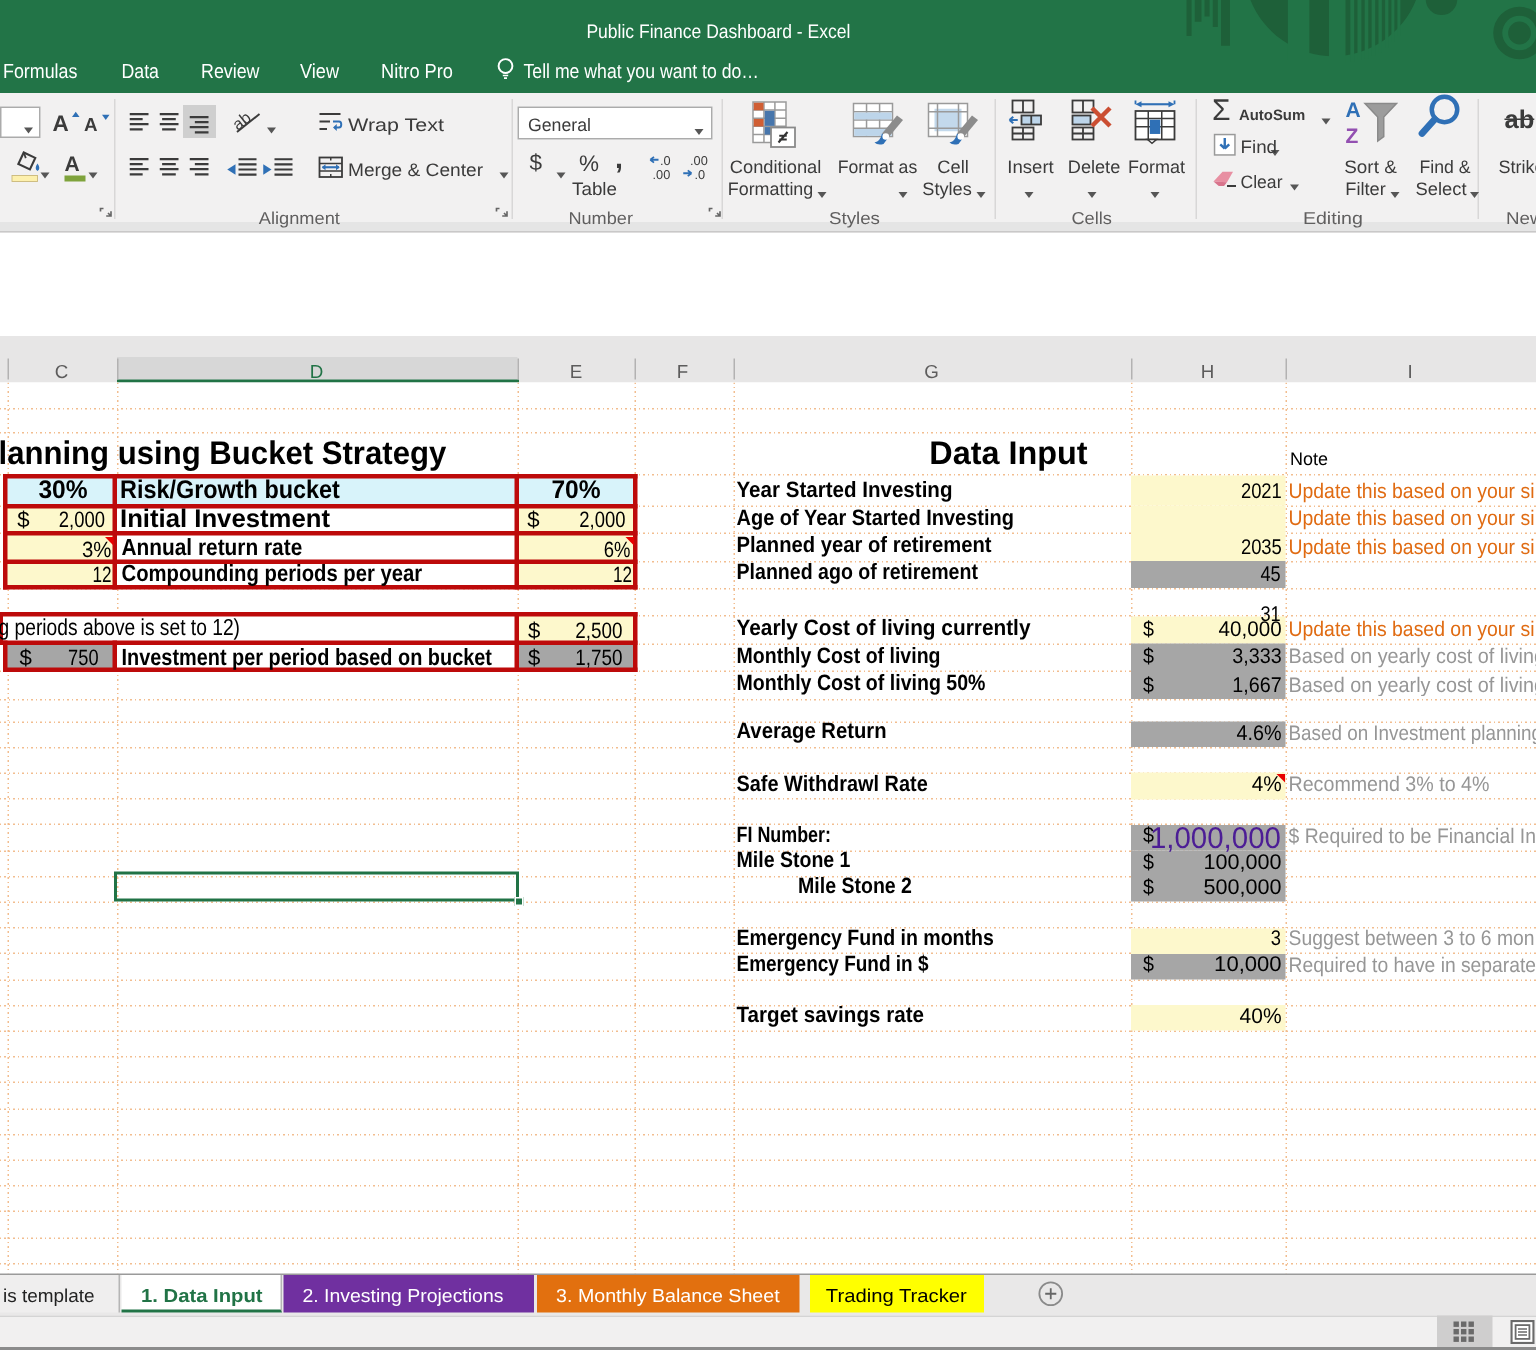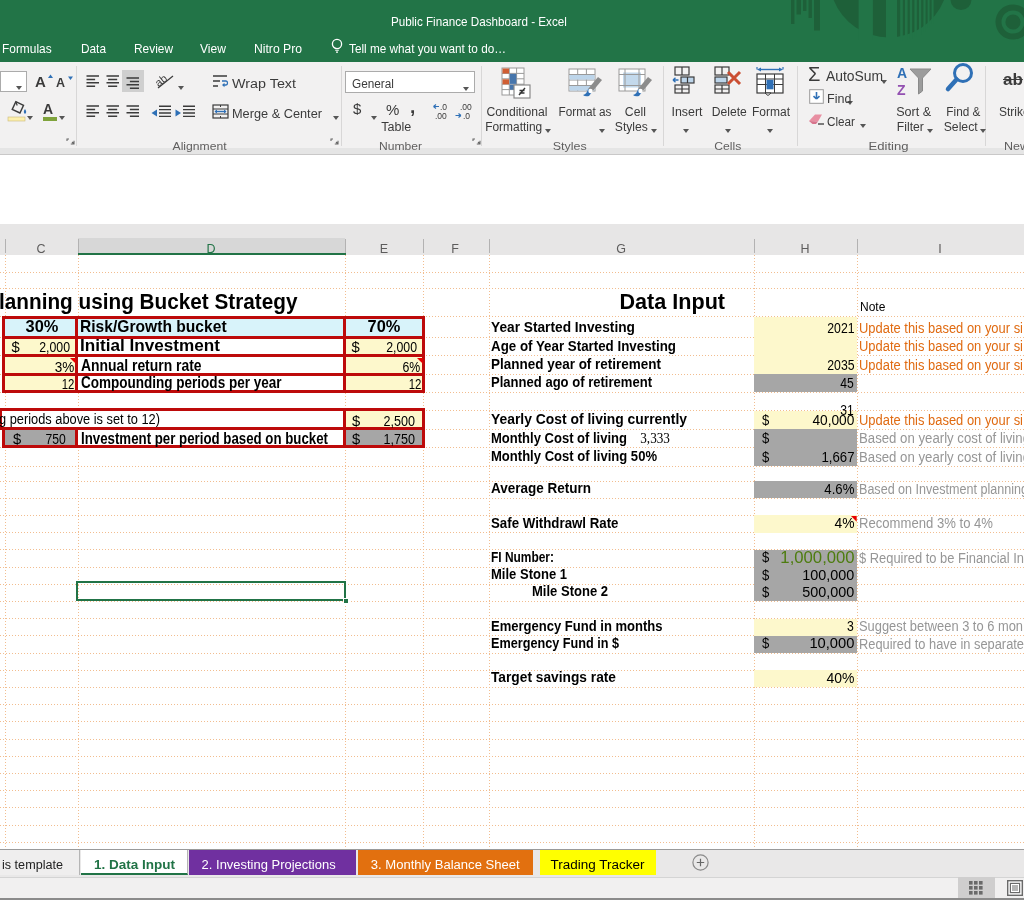--- a/index.html
+++ b/index.html
@@ -399,35 +399,35 @@
 <div class="ab" style="left:454.20000000000005px;top:355.5px;width:400px;text-align:right;"><span style="font-size:14.2px;font-weight:normal;color:#000;transform:scaleX(0.8650);transform-origin:right top;white-space:pre;display:inline-block;">2035</span></div>
 <div class="ab" style="left:859px;top:355.7px;"><span style="font-size:14px;font-weight:normal;color:#e06b12;transform:scaleX(0.9242);transform-origin:left top;white-space:pre;display:inline-block;">Update this based on your si</span></div>
 <div class="ab" style="left:490.5px;top:373.2px;"><span style="font-size:14.8px;font-weight:bold;color:#000;transform:scaleX(0.8820);transform-origin:left top;white-space:pre;display:inline-block;">Planned ago of retirement</span></div>
 <div class="ab" style="left:454.20000000000005px;top:373.7px;width:400px;text-align:right;"><span style="font-size:14.2px;font-weight:normal;color:#000;transform:scaleX(0.8554);transform-origin:right top;white-space:pre;display:inline-block;">45</span></div>
 <div class="ab" style="left:490.5px;top:410.2px;"><span style="font-size:14.8px;font-weight:bold;color:#000;transform:scaleX(0.9384);transform-origin:left top;white-space:pre;display:inline-block;">Yearly Cost of living currently</span></div>
 <div class="ab" style="left:761.5px;top:410.7px;"><span style="font-size:14.2px;font-weight:normal;color:#000;transform:scaleX(0.9251);transform-origin:left top;white-space:pre;display:inline-block;">$</span></div>
 <div class="ab" style="left:454.20000000000005px;top:410.7px;width:400px;text-align:right;"><span style="font-size:14.2px;font-weight:normal;color:#000;transform:scaleX(0.9676);transform-origin:right top;white-space:pre;display:inline-block;">40,000</span></div>
 <div class="ab" style="left:859px;top:410.9px;"><span style="font-size:14px;font-weight:normal;color:#e06b12;transform:scaleX(0.9242);transform-origin:left top;white-space:pre;display:inline-block;">Update this based on your si</span></div>
 <div class="ab" style="left:490.5px;top:428.7px;"><span style="font-size:14.8px;font-weight:bold;color:#000;transform:scaleX(0.8801);transform-origin:left top;white-space:pre;display:inline-block;">Monthly Cost of living</span></div>
 <div class="ab" style="left:761.5px;top:429.2px;"><span style="font-size:14.2px;font-weight:normal;color:#000;transform:scaleX(0.9251);transform-origin:left top;white-space:pre;display:inline-block;">$</span></div>
-<div class="ab" style="left:454.20000000000005px;top:429.2px;width:400px;text-align:center;font-family:Liberation Serif, serif;"><span style="font-size:14.2px;font-weight:normal;color:#000;transform:scaleX(0.9292);transform-origin:right top;white-space:pre;display:inline-block;">3,333</span></div>
+<div class="ab" style="left:454.20000000000005px;top:429.2px;width:400px;text-align:right;"><span style="font-size:14.2px;font-weight:normal;color:#000;transform:scaleX(0.9292);transform-origin:right top;white-space:pre;display:inline-block;">3,333</span></div>
 <div class="ab" style="left:859px;top:429.4px;"><span style="font-size:14px;font-weight:normal;color:#969696;transform:scaleX(0.9430);transform-origin:left top;white-space:pre;display:inline-block;">Based on yearly cost of living</span></div>
 <div class="ab" style="left:490.5px;top:447.4px;"><span style="font-size:14.8px;font-weight:bold;color:#000;transform:scaleX(0.8817);transform-origin:left top;white-space:pre;display:inline-block;">Monthly Cost of living 50%</span></div>
 <div class="ab" style="left:761.5px;top:447.9px;"><span style="font-size:14.2px;font-weight:normal;color:#000;transform:scaleX(0.9251);transform-origin:left top;white-space:pre;display:inline-block;">$</span></div>
 <div class="ab" style="left:454.20000000000005px;top:447.9px;width:400px;text-align:right;"><span style="font-size:14.2px;font-weight:normal;color:#000;transform:scaleX(0.9292);transform-origin:right top;white-space:pre;display:inline-block;">1,667</span></div>
 <div class="ab" style="left:859px;top:448.1px;"><span style="font-size:14px;font-weight:normal;color:#969696;transform:scaleX(0.9430);transform-origin:left top;white-space:pre;display:inline-block;">Based on yearly cost of living</span></div>
 <div class="ab" style="left:490.5px;top:479.1px;"><span style="font-size:14.8px;font-weight:bold;color:#000;transform:scaleX(0.9121);transform-origin:left top;white-space:pre;display:inline-block;">Average Return</span></div>
 <div class="ab" style="left:454.20000000000005px;top:479.6px;width:400px;text-align:right;"><span style="font-size:14.2px;font-weight:normal;color:#000;transform:scaleX(0.9275);transform-origin:right top;white-space:pre;display:inline-block;">4.6%</span></div>
 <div class="ab" style="left:859px;top:479.8px;"><span style="font-size:14px;font-weight:normal;color:#969696;transform:scaleX(0.8972);transform-origin:left top;white-space:pre;display:inline-block;">Based on Investment planning</span></div>
 <div class="ab" style="left:490.5px;top:513.5px;"><span style="font-size:14.8px;font-weight:bold;color:#000;transform:scaleX(0.8972);transform-origin:left top;white-space:pre;display:inline-block;">Safe Withdrawl Rate</span></div>
 <div class="ab" style="left:454.20000000000005px;top:514.0px;width:400px;text-align:right;"><span style="font-size:14.2px;font-weight:normal;color:#000;transform:scaleX(0.9749);transform-origin:right top;white-space:pre;display:inline-block;">4%</span></div>
 <div class="ab" style="left:859px;top:514.2px;"><span style="font-size:14px;font-weight:normal;color:#969696;transform:scaleX(0.9358);transform-origin:left top;white-space:pre;display:inline-block;">Recommend 3% to 4%</span></div>
 <div class="ab" style="left:490.5px;top:547.9px;"><span style="font-size:14.8px;font-weight:bold;color:#000;transform:scaleX(0.8066);transform-origin:left top;white-space:pre;display:inline-block;">FI Number:</span></div>
 <div class="ab" style="left:761.5px;top:548.4px;"><span style="font-size:14.2px;font-weight:normal;color:#000;transform:scaleX(0.9251);transform-origin:left top;white-space:pre;display:inline-block;">$</span></div>
-<div class="ab" style="left:454.20000000000005px;top:548.4px;width:400px;text-align:right;"><span style="font-size:17px;font-weight:normal;color:#4d7c0f;transform:scaleX(0.9822);transform-origin:right top;white-space:pre;display:inline-block;">1,000,000</span></div>
+<div class="ab" style="left:454.20000000000005px;top:548.4px;width:400px;text-align:right;"><span style="font-size:20px;font-weight:normal;color:#4c1d95;transform:scaleX(0.9822);transform-origin:right top;white-space:pre;display:inline-block;">1,000,000</span></div>
 <div class="ab" style="left:859px;top:548.6px;"><span style="font-size:14px;font-weight:normal;color:#969696;transform:scaleX(0.9218);transform-origin:left top;white-space:pre;display:inline-block;">$ Required to be Financial In</span></div>
 <div class="ab" style="left:490.5px;top:565.1px;"><span style="font-size:14.8px;font-weight:bold;color:#000;transform:scaleX(0.8802);transform-origin:left top;white-space:pre;display:inline-block;">Mile Stone 1</span></div>
 <div class="ab" style="left:761.5px;top:565.6px;"><span style="font-size:14.2px;font-weight:normal;color:#000;transform:scaleX(0.9251);transform-origin:left top;white-space:pre;display:inline-block;">$</span></div>
 <div class="ab" style="left:454.20000000000005px;top:565.6px;width:400px;text-align:right;"><span style="font-size:14.2px;font-weight:normal;color:#000;transform:scaleX(1.0137);transform-origin:right top;white-space:pre;display:inline-block;">100,000</span></div>
 <div class="ab" style="left:490.5px;top:582.3px;margin-left:41px;"><span style="font-size:14.8px;font-weight:bold;color:#000;transform:scaleX(0.8802);transform-origin:left top;white-space:pre;display:inline-block;">Mile Stone 2</span></div>
 <div class="ab" style="left:761.5px;top:582.8px;"><span style="font-size:14.2px;font-weight:normal;color:#000;transform:scaleX(0.9251);transform-origin:left top;white-space:pre;display:inline-block;">$</span></div>
 <div class="ab" style="left:454.20000000000005px;top:582.8px;width:400px;text-align:right;"><span style="font-size:14.2px;font-weight:normal;color:#000;transform:scaleX(1.0137);transform-origin:right top;white-space:pre;display:inline-block;">500,000</span></div>
 <div class="ab" style="left:490.5px;top:616.7px;"><span style="font-size:14.8px;font-weight:bold;color:#000;transform:scaleX(0.8806);transform-origin:left top;white-space:pre;display:inline-block;">Emergency Fund in months</span></div>
 <div class="ab" style="left:454.20000000000005px;top:617.2px;width:400px;text-align:right;"><span style="font-size:14.2px;font-weight:normal;color:#000;transform:scaleX(0.8618);transform-origin:right top;white-space:pre;display:inline-block;">3</span></div>
 <div class="ab" style="left:859px;top:617.4px;"><span style="font-size:14px;font-weight:normal;color:#969696;transform:scaleX(0.9201);transform-origin:left top;white-space:pre;display:inline-block;">Suggest between 3 to 6 mon</span></div>
@@ -449,21 +449,21 @@
 <div class="ab" style="left:352px;top:74.4px;"><span style="font-size:12px;font-weight:normal;color:#3b3b3b;transform:scaleX(0.9835);transform-origin:left top;white-space:pre;display:inline-block;">General</span></div>
 <div class="ab" style="left:317px;top:102.4px;width:400px;text-align:center;"><span style="font-size:12px;font-weight:normal;color:#3b3b3b;transform:scaleX(1.0159);transform-origin:center top;white-space:pre;display:inline-block;">Conditional</span></div>
 <div class="ab" style="left:313.5px;top:117.4px;width:400px;text-align:center;"><span style="font-size:12px;font-weight:normal;color:#3b3b3b;transform:scaleX(0.9937);transform-origin:center top;white-space:pre;display:inline-block;">Formatting</span></div>
 <div class="ab" style="left:385px;top:102.4px;width:400px;text-align:center;"><span style="font-size:12px;font-weight:normal;color:#3b3b3b;transform:scaleX(0.9812);transform-origin:center top;white-space:pre;display:inline-block;">Format as</span></div>
 <div class="ab" style="left:381.5px;top:117.4px;width:400px;text-align:left;"><span style="font-size:12px;font-weight:normal;color:#3b3b3b;transform:scaleX(1.0458);transform-origin:center top;white-space:pre;display:inline-block;">Table</span></div>
 <div class="ab" style="left:435px;top:102.4px;width:400px;text-align:center;"><span style="font-size:12px;font-weight:normal;color:#3b3b3b;transform:scaleX(1.0159);transform-origin:center top;white-space:pre;display:inline-block;">Cell</span></div>
 <div class="ab" style="left:431.5px;top:117.4px;width:400px;text-align:center;"><span style="font-size:12px;font-weight:normal;color:#3b3b3b;transform:scaleX(1.0096);transform-origin:center top;white-space:pre;display:inline-block;">Styles</span></div>
 <div class="ab" style="left:487px;top:102.4px;width:400px;text-align:center;"><span style="font-size:12px;font-weight:normal;color:#3b3b3b;transform:scaleX(1.0328);transform-origin:center top;white-space:pre;display:inline-block;">Insert</span></div>
 <div class="ab" style="left:529px;top:102.4px;width:400px;text-align:center;"><span style="font-size:12px;font-weight:normal;color:#3b3b3b;transform:scaleX(1.0090);transform-origin:center top;white-space:pre;display:inline-block;">Delete</span></div>
 <div class="ab" style="left:571px;top:102.4px;width:400px;text-align:center;"><span style="font-size:12px;font-weight:normal;color:#3b3b3b;transform:scaleX(0.9996);transform-origin:center top;white-space:pre;display:inline-block;">Format</span></div>
-<div class="ab" style="left:826px;top:66.9px;"><span style="font-size:14px;font-weight:normal;color:#3b3b3b;transform:scaleX(0.9927);transform-origin:left top;white-space:pre;display:inline-block;">AutoSum</span></div>
+<div class="ab" style="left:826px;top:66.9px;"><span style="font-size:10px;font-weight:bold;color:#3b3b3b;transform:scaleX(0.9927);transform-origin:left top;white-space:pre;display:inline-block;">AutoSum</span></div>
 <div class="ab" style="left:827px;top:89.4px;"><span style="font-size:12px;font-weight:normal;color:#3b3b3b;transform:scaleX(1.0438);transform-origin:left top;white-space:pre;display:inline-block;">Find</span></div>
 <div class="ab" style="left:827px;top:112.4px;"><span style="font-size:12px;font-weight:normal;color:#3b3b3b;transform:scaleX(0.9760);transform-origin:left top;white-space:pre;display:inline-block;">Clear</span></div>
 <div class="ab" style="left:714px;top:102.4px;width:400px;text-align:center;"><span style="font-size:12px;font-weight:normal;color:#3b3b3b;transform:scaleX(1.0492);transform-origin:center top;white-space:pre;display:inline-block;">Sort &amp;</span></div>
 <div class="ab" style="left:710.5px;top:117.4px;width:400px;text-align:center;"><span style="font-size:12px;font-weight:normal;color:#3b3b3b;transform:scaleX(1.0123);transform-origin:center top;white-space:pre;display:inline-block;">Filter</span></div>
 <div class="ab" style="left:763px;top:102.4px;width:400px;text-align:center;"><span style="font-size:12px;font-weight:normal;color:#3b3b3b;transform:scaleX(0.9802);transform-origin:center top;white-space:pre;display:inline-block;">Find &amp;</span></div>
 <div class="ab" style="left:761px;top:117.4px;width:400px;text-align:center;"><span style="font-size:12px;font-weight:normal;color:#3b3b3b;transform:scaleX(1.0192);transform-origin:center top;white-space:pre;display:inline-block;">Select</span></div>
 <div class="ab" style="left:999px;top:102.4px;"><span style="font-size:12px;font-weight:normal;color:#3b3b3b;transform:scaleX(0.9995);transform-origin:left top;white-space:pre;display:inline-block;">Striket</span></div>
 <div class="ab" style="left:0px;top:136.4px;width:400px;text-align:center;"><span style="font-size:11.5px;font-weight:normal;color:#605f5f;transform:scaleX(1.0559);transform-origin:center top;white-space:pre;display:inline-block;">Alignment</span></div>
 <div class="ab" style="left:200px;top:136.4px;width:400px;text-align:center;"><span style="font-size:11.5px;font-weight:normal;color:#605f5f;transform:scaleX(1.0512);transform-origin:center top;white-space:pre;display:inline-block;">Number</span></div>
 <div class="ab" style="left:370px;top:136.4px;width:400px;text-align:center;"><span style="font-size:11.5px;font-weight:normal;color:#605f5f;transform:scaleX(1.0853);transform-origin:center top;white-space:pre;display:inline-block;">Styles</span></div>

